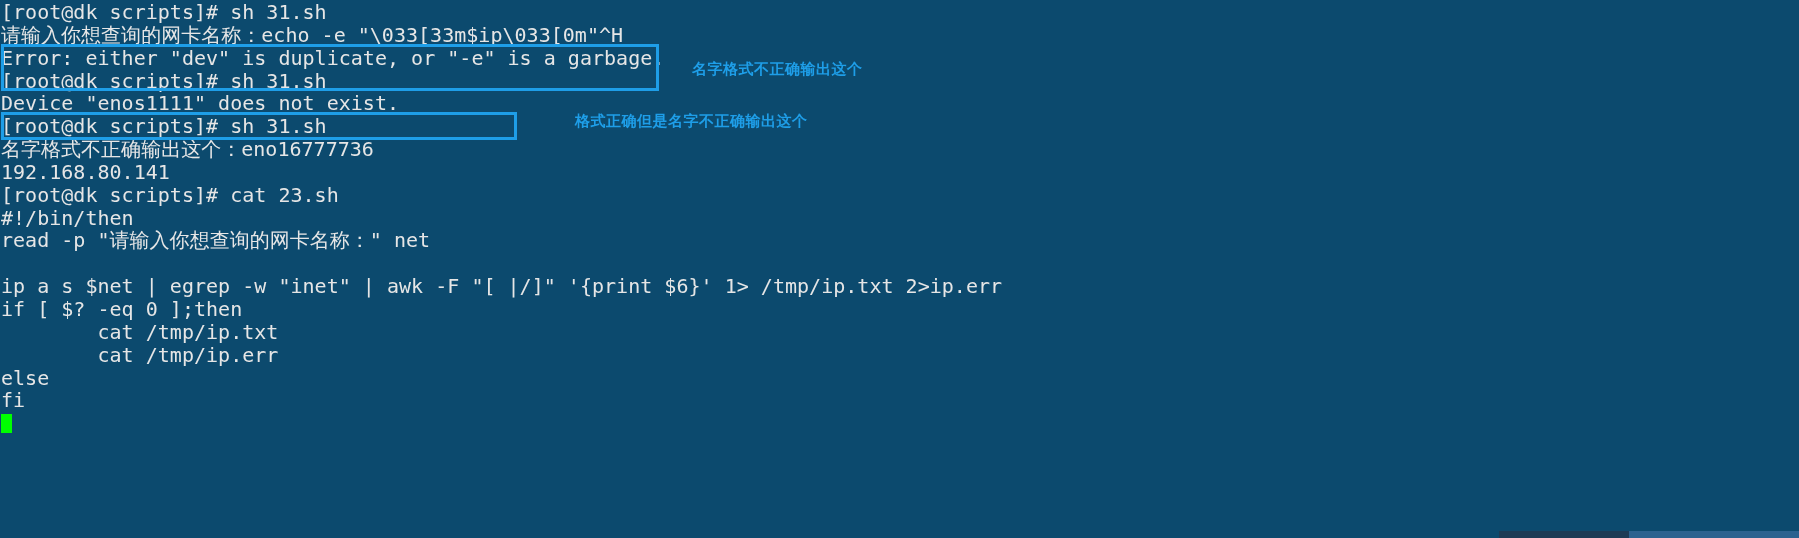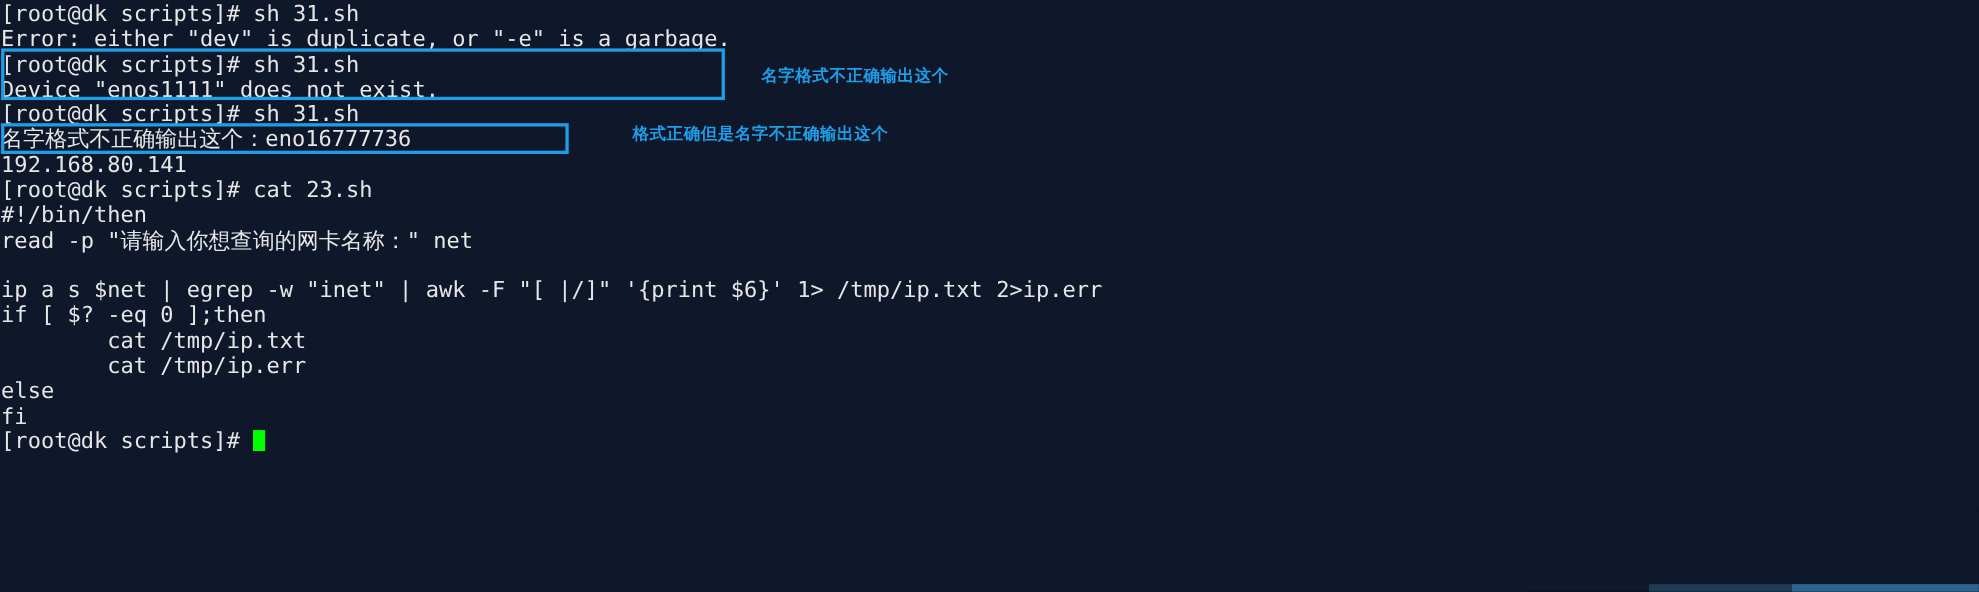--- a/index.html
+++ b/index.html
@@ -11,21 +11,21 @@
     width: 1799px;
     height: 538px;
     overflow: hidden;
     font-family: "DejaVu Sans Mono", "Liberation Mono", monospace;
   }
 
   #terminal {
     position: relative;
     width: 1799px;
     height: 538px;
-    background: #0f172a;
+    background: #0c4a6e;
     color: #e6e6e6;
     font-family: "DejaVu Sans Mono", "Liberation Mono", monospace;
     font-size: 20px;
     line-height: 22.85px;
     overflow: hidden;
   }
 
   .term-lines {
     position: absolute;
     left: 0;
@@ -91,37 +91,38 @@
     background: #2c628f;
   }
 </style>
 </head>
 <body>
 
 <div id="terminal">
 
   <div class="term-lines">
     <div class="line">[root@dk scripts]# sh 31.sh</div>
+    <div class="line">请输入你想查询的网卡名称：echo -e "\033[33m$ip\033[0m"^H</div>
     <div class="line">Error: either "dev" is duplicate, or "-e" is a garbage.</div>
     <div class="line">[root@dk scripts]# sh 31.sh</div>
     <div class="line">Device "enos1111" does not exist.</div>
     <div class="line">[root@dk scripts]# sh 31.sh</div>
     <div class="line">名字格式不正确输出这个：eno16777736</div>
     <div class="line">192.168.80.141</div>
     <div class="line">[root@dk scripts]# cat 23.sh</div>
     <div class="line">#!/bin/then</div>
     <div class="line">read -p "请输入你想查询的网卡名称：" net</div>
     <div class="line blank"></div>
     <div class="line">ip a s $net | egrep -w "inet" | awk -F "[ |/]" '{print $6}' 1&gt; /tmp/ip.txt 2&gt;ip.err</div>
     <div class="line">if [ $? -eq 0 ];then</div>
     <div class="line">        cat /tmp/ip.txt</div>
     <div class="line">        cat /tmp/ip.err</div>
     <div class="line">else</div>
     <div class="line">fi</div>
-    <div class="line"><span>[root@dk scripts]# </span><span class="cursor"></span></div>
+    <div class="line"><span class="cursor"></span></div>
   </div>
 
   <div class="anno-box" style="left:1px; top:44px; width:658px; height:47px;"></div>
 
   <div class="anno-box" style="left:1px; top:112px; width:516px; height:28px;"></div>
 
   <div class="anno-label" style="left:692px; top:58px;text-align:right;">名字格式不正确输出这个</div>
 
   <div class="anno-label" style="left:575px; top:110px;">格式正确但是名字不正确输出这个</div>
 

